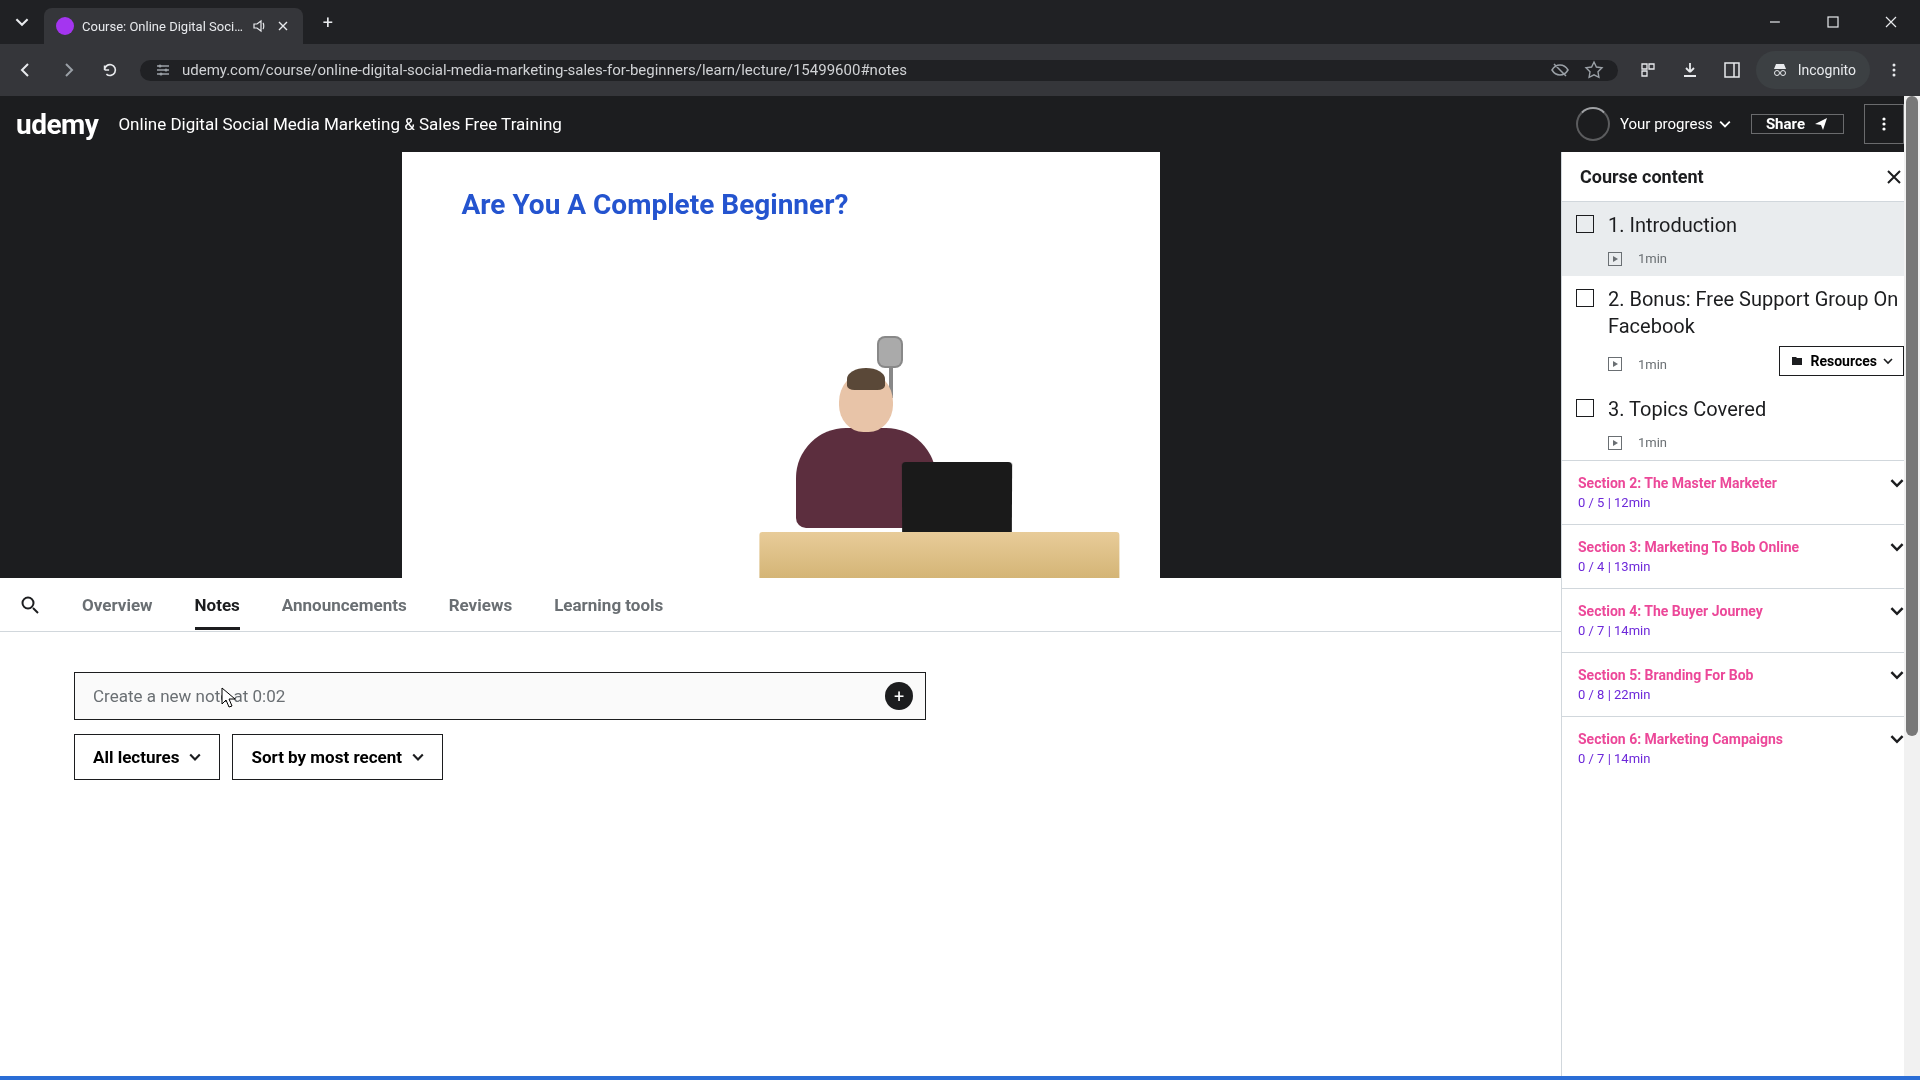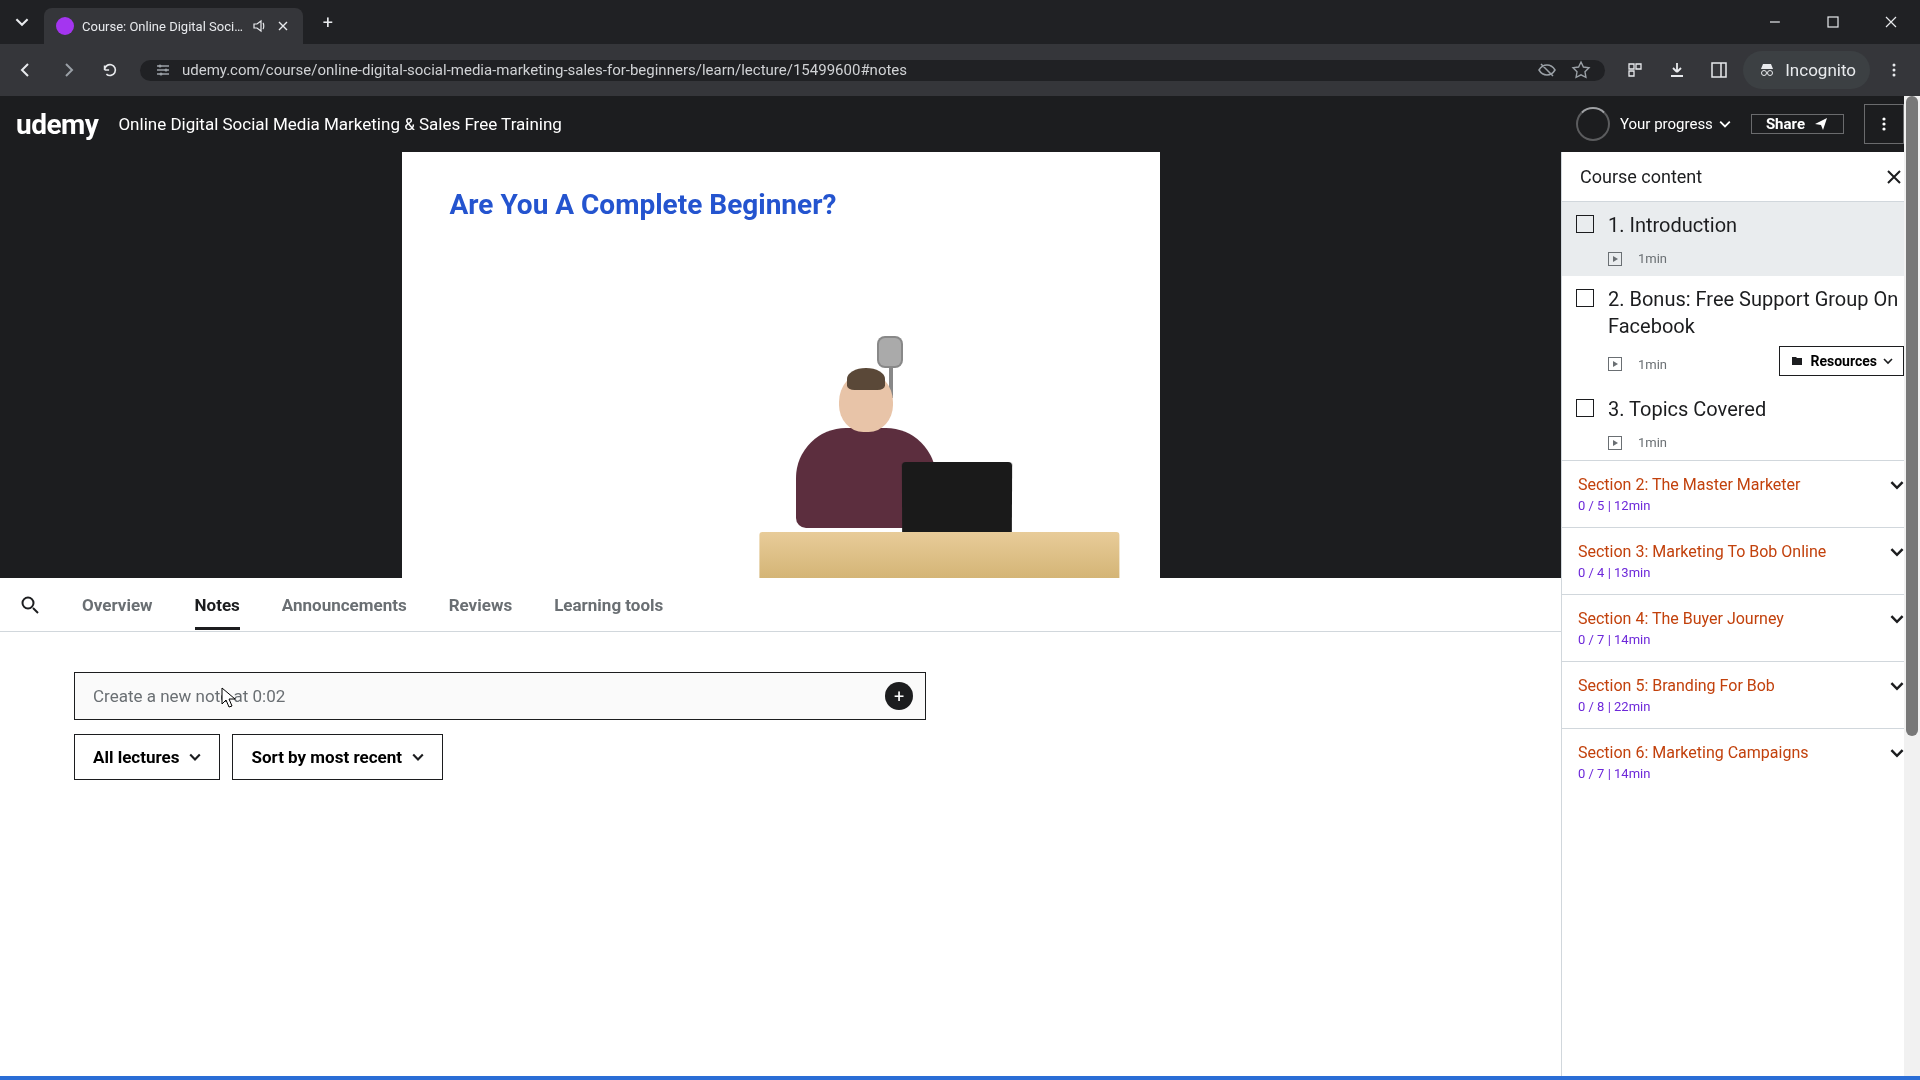--- a/index.html
+++ b/index.html
@@ -18,38 +18,38 @@
 .win-controls{margin-left:auto;display:flex;height:44px}
 .win-btn{width:58px;display:flex;align-items:center;justify-content:center;color:#e8eaed}
 
 .toolbar{height:52px;background:#35363a;display:flex;align-items:center;padding:0 8px;gap:6px}
 .nav-btn{width:36px;height:36px;border-radius:18px;display:flex;align-items:center;justify-content:center;color:#9aa0a6}
 .nav-btn.active{color:#e8eaed}
 .addressbar{flex:1;height:21px;background:#202124;border-radius:19px;display:flex;align-items:center;padding:0 14px;color:#e8eaed;font-size:15px;gap:10px;margin:0 6px}
 .addr-icon{color:#9aa0a6;display:flex;align-items:center}
 .addr-text{flex:1;color:#d0d2d5}
 .addr-actions{display:flex;gap:14px;align-items:center;color:#9aa0a6}
-.incognito-chip{display:flex;align-items:center;gap:8px;background:#3c4043;border-radius:19px;height:38px;padding:0 14px;color:#e8eaed;font-size:17px}
+.incognito-chip{display:flex;align-items:center;gap:8px;background:#3c4043;border-radius:19px;height:38px;padding:0 14px;color:#e8eaed;font-size:14px}
 
 
 .page{height:calc(1080px - 96px);background:#fff;display:flex;flex-direction:column;position:relative}
 .course-header{height:56px;background:#1c1d1f;display:flex;align-items:center;padding:0 16px;color:#fff;gap:20px}
 .logo{font-size:28px;font-weight:700;letter-spacing:-0.5px}
 .course-title{font-size:17px;flex:1}
 .progress-area{display:flex;align-items:center;gap:10px}
 .progress-ring{width:34px;height:34px;border:2px solid #5b5c5e;border-top-color:#9fa1a4;border-radius:50%}
 .progress-label{font-size:15px;display:flex;align-items:center;gap:6px}
 .share-btn{border:1px solid #6a6b6d;background:transparent;color:#fff;padding:0 14px;font-weight:700;font-size:15px;display:flex;align-items:center;gap:8px}
 .kebab{width:40px;height:40px;border:1px solid #6a6b6d;display:flex;align-items:center;justify-content:center}
 
 .body-row{flex:1;display:flex;min-height:0}
 .left-col{flex:1;display:flex;flex-direction:column;min-width:0;background:#fff}
 .video-area{height:426px;background:#1c1d1f;display:flex;justify-content:center}
 .video-frame{width:758px;height:100%;background:#fff;position:relative;overflow:hidden}
-.video-heading{position:absolute;top:36px;left:48px;color:#2454cf;font-size:28px;font-weight:700}
+.video-heading{position:absolute;top:36px;left:60px;color:#2454cf;font-size:28px;font-weight:700}
 .desk{position:absolute;bottom:0;left:50%;transform:translateX(-6%);width:360px;height:46px;background:linear-gradient(#e8cc99,#d4b576);border-radius:3px 3px 0 0}
 .person{position:absolute;bottom:46px;left:52%;width:140px;height:160px}
 .person .head{width:54px;height:60px;background:#e8c4a8;border-radius:50% 50% 45% 45%;margin:0 auto;position:relative}
 .person .head::before{content:"";position:absolute;top:-4px;left:8px;right:8px;height:22px;background:#5a4838;border-radius:50% 50% 20% 20%}
 .person .body{width:140px;height:100px;background:#5c2e3e;border-radius:50px 50px 10px 10px;margin-top:-4px}
 .mic{position:absolute;bottom:180px;left:63%;width:50px;height:60px}
 .mic::before{content:"";position:absolute;width:4px;height:40px;background:#888;left:10px;bottom:0}
 .mic::after{content:"";position:absolute;width:22px;height:28px;background:#aaa;border-radius:6px;left:0;top:0;box-shadow:0 0 0 2px #888}
 .laptop{position:absolute;bottom:42px;left:66%;width:110px;height:74px;background:#1a1a1a;border-radius:4px 4px 0 0;transform:perspective(400px) rotateX(-2deg)}
 
@@ -63,36 +63,36 @@
 .note-input{width:852px;height:48px;border:1px solid #1c1d1f;display:flex;align-items:center;padding:0 12px 0 18px;background:#fafafa;position:relative;margin:0 auto}
 .note-placeholder{color:#6a6f73;font-size:17px}
 .note-add{width:28px;height:28px;background:#1c1d1f;border-radius:50%;display:flex;align-items:center;justify-content:center;color:#fff;margin-left:auto;font-size:18px}
 .cursor{position:absolute;left:146px;top:14px;width:16px;height:22px}
 .filter-row{display:flex;gap:12px;margin-top:14px;padding-left:calc((100% - 852px)/2)}
 .filter-btn{border:1px solid #1c1d1f;background:#fff;padding:12px 18px;font-size:17px;font-weight:700;display:flex;align-items:center;gap:10px}
 
 
 .sidebar{width:359px;border-left:1px solid #d1d7dc;display:flex;flex-direction:column;background:#fff;position:relative}
 .sidebar-header{display:flex;align-items:center;justify-content:space-between;padding:14px 18px;border-bottom:1px solid #d1d7dc}
-.sidebar-title{font-size:18px;font-weight:400;color:#1c1d1f}
+.sidebar-title{font-size:18px;font-weight:700;color:#1c1d1f}
 .sidebar-close{color:#1c1d1f;font-size:20px}
 .lecture-list{flex:1;overflow:auto}
 .lecture{padding:10px 16px 10px 14px;display:flex;gap:14px}
 .lecture.current{background:#e9ecee}
 .chk{width:18px;height:18px;border:1.5px solid #1c1d1f;margin-top:3px;flex-shrink:0}
 .lec-body{flex:1}
 .lec-title{font-size:20px;color:#1c1d1f;line-height:1.35}
 .lec-meta{display:flex;align-items:center;gap:16px;margin-top:6px;color:#6a6f73;font-size:13px}
 .play-icon{width:14px;height:14px;border:1px solid #6a6f73;display:flex;align-items:center;justify-content:center}
 .play-icon::before{content:"";border-left:5px solid #6a6f73;border-top:3px solid transparent;border-bottom:3px solid transparent;margin-left:1px}
 .resources-btn{border:1px solid #1c1d1f;background:#fff;font-size:14px;font-weight:700;padding:6px 10px;display:flex;align-items:center;gap:6px;margin-left:auto}
 .lec-row2{display:flex;align-items:center;margin-top:6px}
 .section{padding:14px 16px;border-top:1px solid #d1d7dc}
 .sec-head{display:flex;justify-content:space-between;align-items:center}
-.sec-title{font-size:16px;font-weight:400;color:#c2410c}
+.sec-title{font-size:14px;font-weight:700;color:#ec4899}
 .sec-meta{font-size:13px;color:#6d28d9;margin-top:4px}
 .vscroll{position:absolute;right:0;top:60px;width:14px;bottom:0;background:#f1f1f1}
 .thumb{position:absolute;right:2px;top:60px;width:10px;height:240px;background:#c1c1c1;border-radius:5px}
 
 .page-scroll{position:absolute;right:0;top:0;bottom:0;width:16px;background:#f1f1f1}
 .page-thumb{position:absolute;right:2px;top:0;width:12px;height:640px;background:#787878;border-radius:6px}
 
 .taskbar{height:4px;background:#2a6dd6;position:absolute;bottom:0;left:0;right:0}
 svg{display:block}
 </style>

